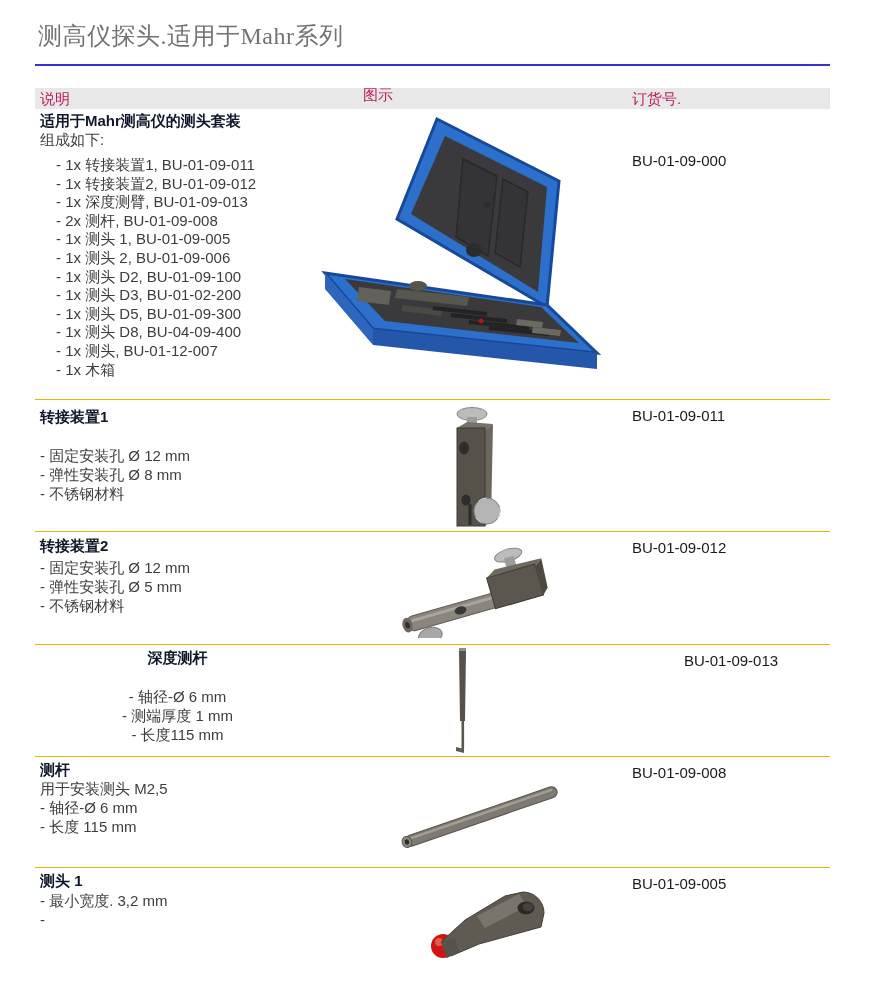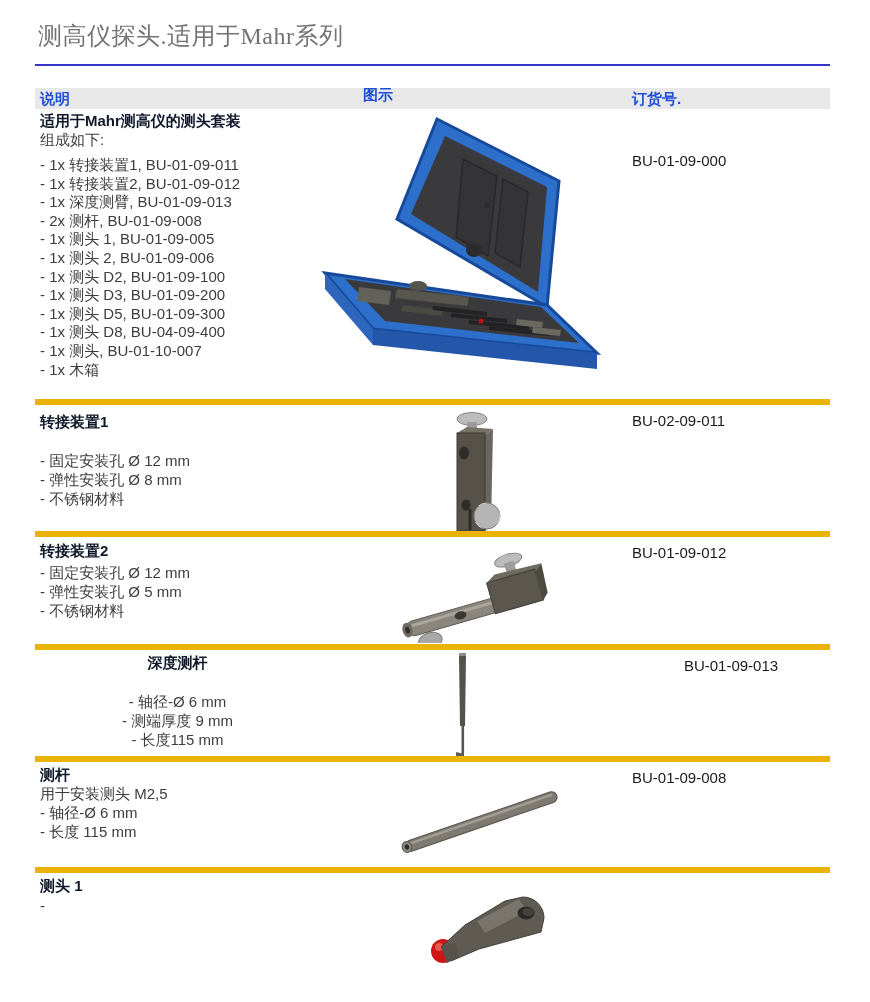--- a/index.html
+++ b/index.html
@@ -17,47 +17,47 @@
   .title-rule {
     position: absolute; left: 35px; top: 64px; width: 795px; height: 2px;
     background: #3434cd;
   }
 
   .table-wrap { position: absolute; left: 35px; top: 88px; width: 795px; }
 
   .thead {
     position: relative; height: 21px; background: #e8e8e8;
     display: grid; grid-template-columns: 280px 317px 1fr;
-    align-items: end; font-weight: 700; color: #1d4ed8; font-size: 15px;
+    align-items: end; font-weight: 400; color: #be185d; font-size: 15px;
   }
   .thead .th-desc { padding-left: 5px; }
   .thead .th-img  { position: relative; top: -4px; margin-left: 48px; }
   .thead .th-ord  { }
 
   .row {
     position: relative;
     display: grid; grid-template-columns: 280px 317px 1fr;
   }
-  .row + .row { border-top: 6px solid #eab308; }
+  .row + .row { border-top: 1px solid #eab308; }
 
   .r0 { height: 290px; }
   .r1 { height: 132px; }
   .r2 { height: 113px; }
   .r3 { height: 112px; text-align: center; }
   .r4 { height: 111px; }
   .r5 { height: 120px; }
 
   .cell-desc { padding-left: 5px; font-size: 15px; line-height: 18.5px; }
   .row-title { font-weight: 700; color: #0f172a; font-size: 15px; }
   .row-sub   { color: #3d3d3d; }
   ul.bullets { list-style: none; color: #3d3d3d; }
   ul.bullets li { white-space: nowrap; }
 
   .r0 .row-title { padding-top: 3px; }
-  .r0 .bullets   { margin-top: 7px; line-height: 18.6px; }
+  .r0 .bullets   { margin-top: 7px; line-height: 18.6px; margin-left: 16px; }
   .r1 .row-title { padding-top: 8px; }
   .r1 .bullets   { margin-top: 19px; line-height: 19px; }
   .r2 .row-title { padding-top: 5px; }
   .r2 .bullets   { margin-top: 2px; line-height: 19px; }
   .r3 .row-title { padding-top: 4px; }
   .r3 .bullets   { margin-top: 19px; line-height: 19px; }
   .r4 .row-title { padding-top: 4px; }
   .r4 .bullets   { line-height: 19px; }
   .r5 .row-title { padding-top: 4px; }
   .r5 .bullets   { line-height: 19px; }
@@ -96,24 +96,24 @@
         <div class="row-title">适用于Mahr测高仪的测头套装</div>
         <div class="row-sub">组成如下:</div>
         <ul class="bullets">
             <li>- 1x 转接装置1, BU-01-09-011</li>
             <li>- 1x 转接装置2, BU-01-09-012</li>
             <li>- 1x 深度测臂, BU-01-09-013</li>
             <li>- 2x 测杆, BU-01-09-008</li>
             <li>- 1x 测头 1, BU-01-09-005</li>
             <li>- 1x 测头 2, BU-01-09-006</li>
             <li>- 1x 测头 D2, BU-01-09-100</li>
-            <li>- 1x 测头 D3, BU-01-09-200</li>
+            <li>- 1x 测头 D3, BU-01-02-200</li>
             <li>- 1x 测头 D5, BU-01-09-300</li>
             <li>- 1x 测头 D8, BU-04-09-400</li>
-            <li>- 1x 测头, BU-01-10-007</li>
+            <li>- 1x 测头, BU-01-12-007</li>
             <li>- 1x 木箱</li>
           </ul>
       </div>
       <div class="cell-img">
         <svg width="312" height="276" viewBox="0 0 312 276">
 
           <polygon points="126,4 248,66 236,192 86,104" fill="#2d70cc" stroke="#17499a" stroke-width="3"></polygon>
           <polygon points="134,21 236,72 227,177 100,99" fill="#3a3a3c"></polygon>
           <polygon points="152,44 186,61 177,141 145,122" fill="#343436" stroke="#29292b" stroke-width="1.5"></polygon>
           <polygon points="192,64 217,77 209,152 184,138" fill="#343436" stroke="#29292b" stroke-width="1.5"></polygon>
@@ -157,21 +157,21 @@
           <polygon points="30,24 40,18 66,20 58,26" fill="#767268"></polygon>
           <polygon points="58,26 66,20 64,116 58,122" fill="#6b675e"></polygon>
           <rect x="30" y="24" width="28" height="98" fill="#56524a" stroke="#3e3b35" stroke-width="1"></rect>
           <ellipse cx="37" cy="44" rx="5" ry="6.5" fill="#2f2d29"></ellipse>
           <ellipse cx="39" cy="96" rx="4.5" ry="5.5" fill="#2f2d29"></ellipse>
           <line x1="43" y1="100" x2="43" y2="121" stroke="#2f2d29" stroke-width="3"></line>
           <circle cx="60" cy="107" r="13" fill="#b5b5b5" stroke="#828282" stroke-width="1"></circle>
           <circle cx="60" cy="107" r="13" fill="none" stroke="#d8d8d8" stroke-width="1" stroke-dasharray="8 18"></circle>
         </svg>
       </div>
-      <div class="cell-ord">BU-02-09-011</div>
+      <div class="cell-ord">BU-01-09-011</div>
     </section>
 
     <section class="row r2">
       <div class="cell-desc">
         <div class="row-title">转接装置2</div>
         <ul class="bullets">
             <li>- 固定安装孔 Ø 12 mm</li>
             <li>- 弹性安装孔 Ø 5 mm</li>
             <li>- 不锈钢材料</li>
           </ul>
@@ -194,21 +194,21 @@
         </svg>
       </div>
       <div class="cell-ord">BU-01-09-012</div>
     </section>
 
     <section class="row r3">
       <div class="cell-desc">
         <div class="row-title">深度测杆</div>
         <ul class="bullets">
             <li>- 轴径-Ø 6 mm</li>
-            <li>- 测端厚度 9 mm</li>
+            <li>- 测端厚度 1 mm</li>
             <li>- 长度115 mm</li>
           </ul>
       </div>
       <div class="cell-img">
         <svg width="40" height="108" viewBox="0 0 40 108">
           <rect x="16" y="1" width="7" height="4" fill="#908c84"></rect>
           <polygon points="16,4 23,4 22,74 17,74" fill="#56524b"></polygon>
           <rect x="18.5" y="74" width="2.6" height="28" fill="#5a564f"></rect>
           <polygon points="13,100 21,102 21,106 13,104" fill="#5f5b54"></polygon>
         </svg>
@@ -235,30 +235,32 @@
           </g>
         </svg>
       </div>
       <div class="cell-ord">BU-01-09-008</div>
     </section>
 
     <section class="row r5">
       <div class="cell-desc">
         <div class="row-title">测头 1</div>
         <ul class="bullets">
+            <li>- 最小宽度. 3,2 mm</li>
             <li>-</li>
           </ul>
       </div>
       <div class="cell-img">
         <svg width="160" height="96" viewBox="0 0 160 96">
           <circle cx="36" cy="66" r="12" fill="#cf1616"></circle>
           <circle cx="32" cy="62" r="4" fill="#ef6a5e" opacity="0.8"></circle>
           <path d="M116,12 a21,21 0 0 1 21,21 l-3,14 -62,17 -28,12 -10,-14 24,-22 40,-24 z" fill="#5f5b53" stroke="#423f39" stroke-width="1"></path>
           <polygon points="70,36 112,14 120,26 78,48" fill="#79756c"></polygon>
           <ellipse cx="119" cy="28" rx="8.5" ry="6.5" fill="#2c2a27"></ellipse>
           <ellipse cx="121" cy="27" rx="5.5" ry="4" fill="#45423c"></ellipse>
           <polygon points="34,62 48,58 52,72 40,78" fill="#57534b"></polygon>
         </svg>
       </div>
+      <div class="cell-ord">BU-01-09-005</div>
     </section>
 
   </div>
 </div>
 
 </body></html>

